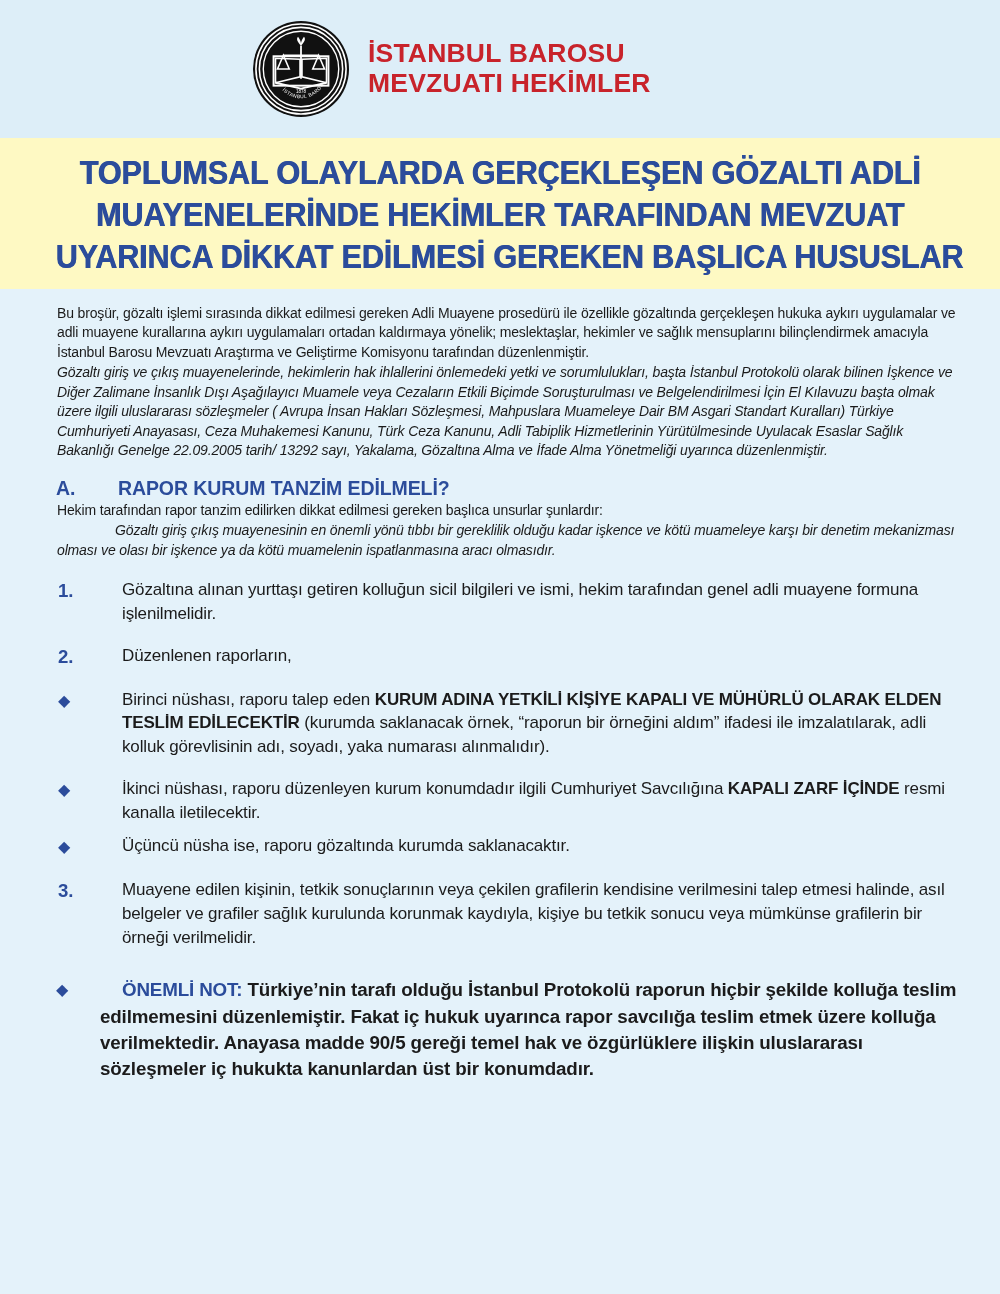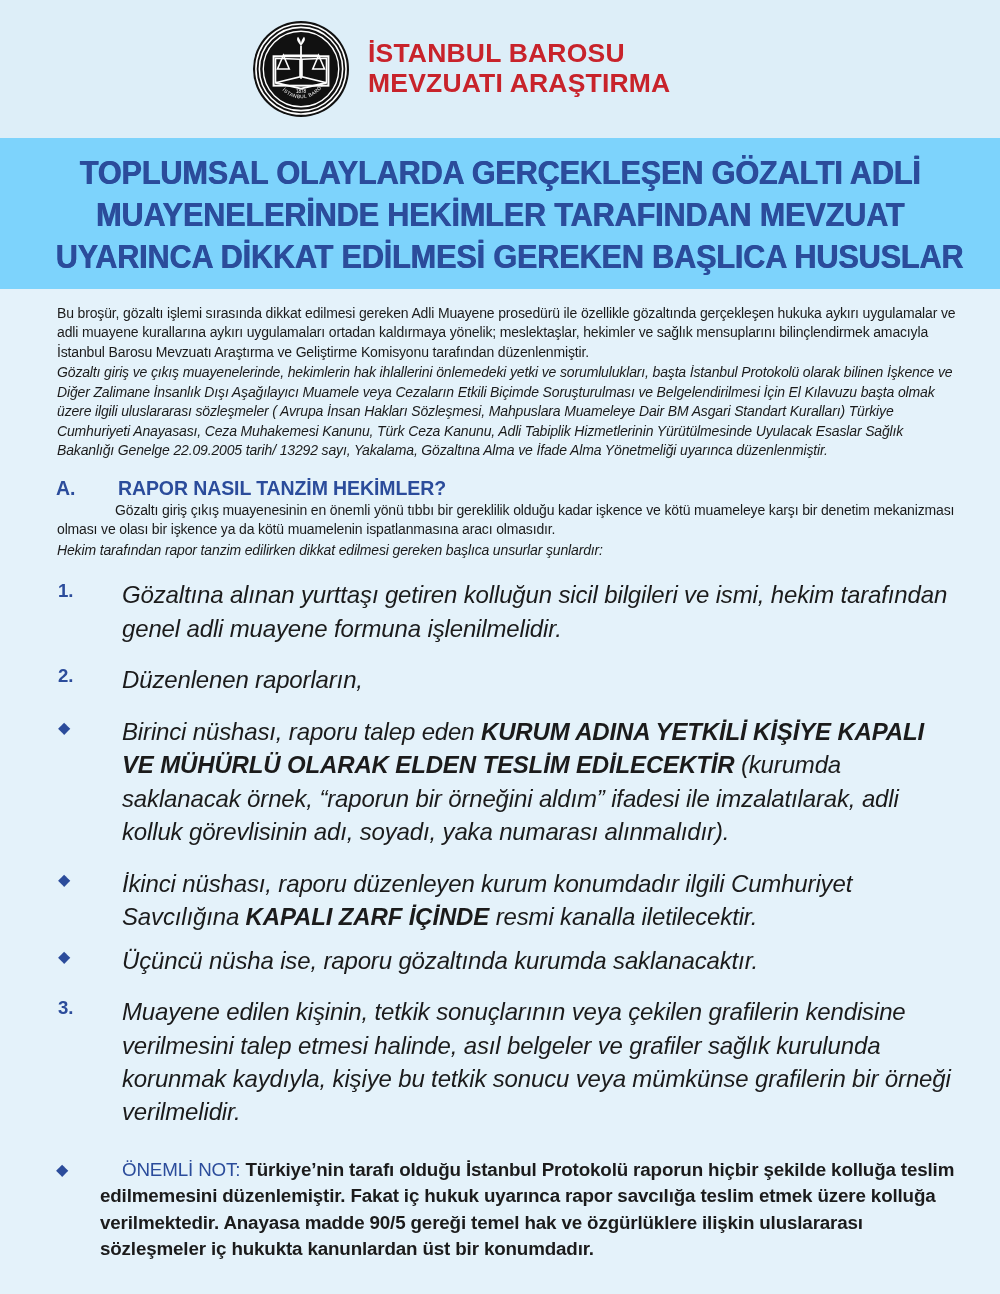--- a/index.html
+++ b/index.html
@@ -46,21 +46,21 @@
   .org-line {
     color: #c8232b;
     font-weight: bold;
     font-size: 26.5px;
     letter-spacing: 0.2px;
     white-space: nowrap;
   }
 
   
   .title-band {
-    background: #7dd3fc;
+    background: #fef9c3;
     padding: 14px 22px 10px 22px;
     text-align: center;
   }
   .doc-title {
     color: #2b4c9b;
     font-weight: bold;
     font-size: 33px;
     line-height: 1.28;
     letter-spacing: -0.2px;
     transform: scaleX(0.93);
@@ -114,24 +114,23 @@
     padding-left: 2px;
     box-sizing: border-box;
   }
   .li-marker.diamond {
     font-weight: normal;
     font-size: 16px;
     line-height: 1.62;
   }
   .li-text {
     flex: 1 1 auto;
-    font-size: 24px;
+    font-size: 17px;
     line-height: 1.395;
     letter-spacing: -0.15px;
-    font-style: italic;
   }
   .li-text b { font-weight: bold; }
 
   .note {
     display: flex;
     align-items: flex-start;
     margin-top: 28px;
   }
   .note-marker {
     flex: 0 0 44px;
@@ -141,21 +140,21 @@
     line-height: 1.6;
   }
   .note-text {
     flex: 1 1 auto;
     font-size: 18.8px;
     line-height: 1.4;
     font-weight: bold;
     letter-spacing: -0.15px;
     text-indent: 22px;
   }
-  .note-label { color: #2b4c9b; font-weight: normal; }
+  .note-label { color: #2b4c9b; font-weight: bold; }
 </style>
 </head>
 <body>
 
 <div class="page">
 
   <div class="masthead">
     <div class="seal">
       <svg viewBox="0 0 100 100" width="98" height="98" aria-hidden="true">
         <circle cx="50" cy="50" r="49" fill="#111111"></circle>
@@ -177,44 +176,44 @@
 
         <path id="sealArc" d="M 27 66 A 26 26 0 0 0 73 66" fill="none"></path>
         <text font-family="'Liberation Sans', sans-serif" font-size="5" fill="#ffffff" letter-spacing="0.5">
           <textPath href="#sealArc" startOffset="12%">İSTANBUL BAROSU</textPath>
         </text>
         <text x="50" y="74" font-family="'Liberation Sans', sans-serif" font-size="4.6" fill="#ffffff" text-anchor="middle">1878</text>
       </svg>
     </div>
     <div class="org-names">
       <div class="org-line">İSTANBUL BAROSU</div>
-      <div class="org-line">MEVZUATI ARAŞTIRMA</div>
+      <div class="org-line">MEVZUATI HEKİMLER</div>
     </div>
   </div>
 
   <div class="title-band">
     <div class="doc-title">
       <span class="tline">TOPLUMSAL OLAYLARDA GERÇEKLEŞEN GÖZALTI ADLİ</span>
       <span class="tline">MUAYENELERİNDE HEKİMLER TARAFINDAN MEVZUAT</span>
       <span class="tline">UYARINCA DİKKAT EDİLMESİ GEREKEN BAŞLICA HUSUSLAR</span>
     </div>
   </div>
 
   <div class="body-area">
 
     <p class="para">Bu broşür, gözaltı işlemi sırasında dikkat edilmesi gereken Adli Muayene prosedürü ile özellikle gözaltında gerçekleşen hukuka aykırı uygulamalar ve adli muayene kurallarına aykırı uygulamaları ortadan kaldırmaya yönelik; meslektaşlar, hekimler ve sağlık mensuplarını bilinçlendirmek amacıyla İstanbul Barosu Mevzuatı Araştırma ve Geliştirme Komisyonu tarafından düzenlenmiştir.</p>
     <p class="para">Gözaltı giriş ve çıkış muayenelerinde, hekimlerin hak ihlallerini önlemedeki yetki ve sorumlulukları, başta İstanbul Protokolü olarak bilinen İşkence ve Diğer Zalimane İnsanlık Dışı Aşağılayıcı Muamele veya Cezaların Etkili Biçimde Soruşturulması ve Belgelendirilmesi İçin El Kılavuzu başta olmak üzere ilgili uluslararası sözleşmeler ( Avrupa İnsan Hakları Sözleşmesi, Mahpuslara Muameleye Dair BM Asgari Standart Kuralları) Türkiye Cumhuriyeti Anayasası, Ceza Muhakemesi Kanunu, Türk Ceza Kanunu, Adli Tabiplik Hizmetlerinin Yürütülmesinde Uyulacak Esaslar Sağlık Bakanlığı Genelge 22.09.2005 tarih/ 13292 sayı, Yakalama, Gözaltına Alma ve İfade Alma Yönetmeliği uyarınca düzenlenmiştir.</p>
 
     <div class="sec-head">
       <span class="sec-letter">A.</span>
-      <span>RAPOR NASIL TANZİM HEKİMLER?</span>
-    </div>
-
+      <span>RAPOR KURUM TANZİM EDİLMELİ?</span>
+    </div>
+
+    <p class="para">Hekim tarafından rapor tanzim edilirken dikkat edilmesi gereken başlıca unsurlar şunlardır:</p>
     <p class="para indent-first">Gözaltı giriş çıkış muayenesinin en önemli yönü tıbbı bir gereklilik olduğu kadar işkence ve kötü muameleye karşı bir denetim mekanizması olması ve olası bir işkence ya da kötü muamelenin ispatlanmasına aracı olmasıdır.</p>
-    <p class="para">Hekim tarafından rapor tanzim edilirken dikkat edilmesi gereken başlıca unsurlar şunlardır:</p>
 
     <div class="list" id="list-root">
         <div class="li">
           <span class="li-marker">1.</span>
           <span class="li-text">Gözaltına alınan yurttaşı getiren kolluğun sicil bilgileri ve ismi, hekim tarafından genel adli muayene formuna işlenilmelidir.</span>
         </div>
         <div class="li">
           <span class="li-marker">2.</span>
           <span class="li-text">Düzenlenen raporların,</span>
         </div>

